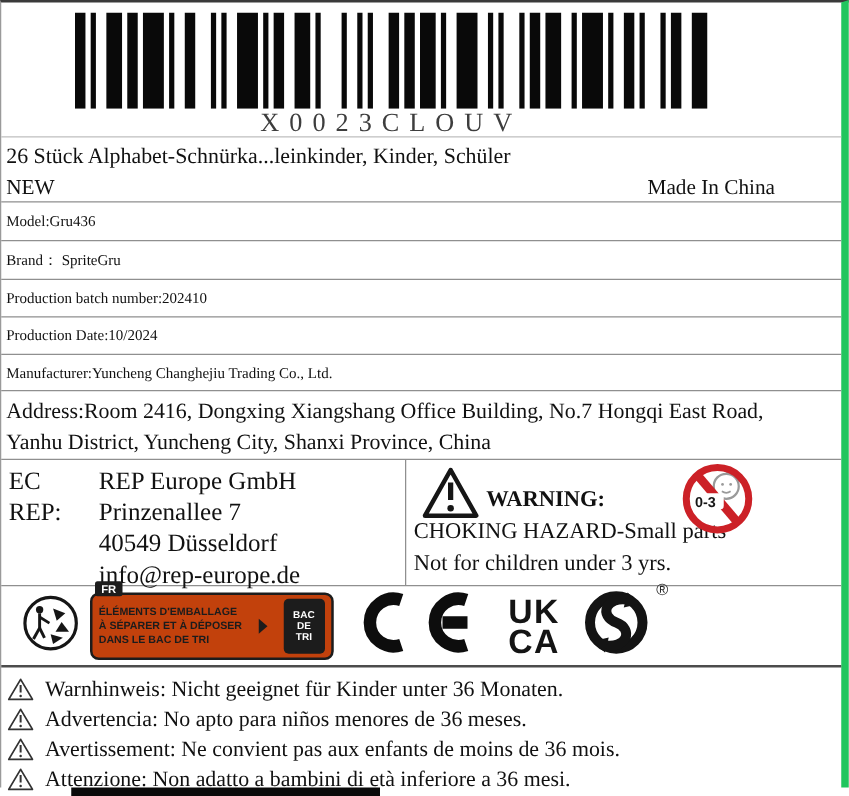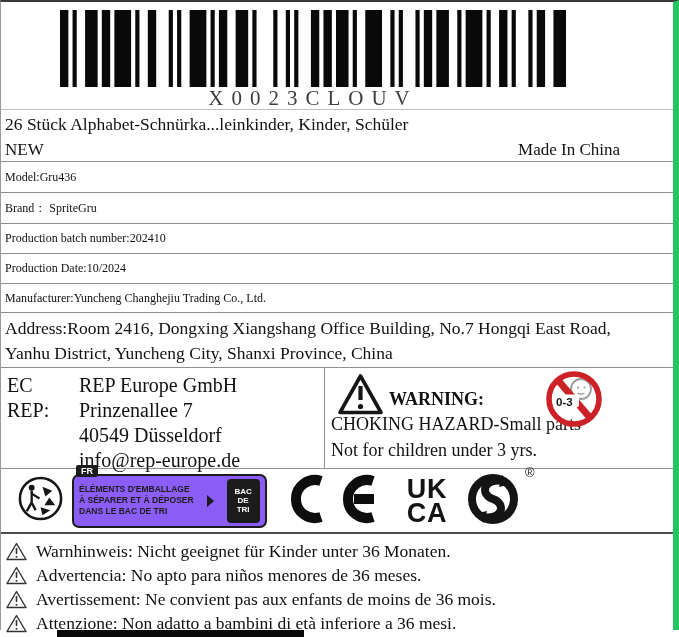--- a/index.html
+++ b/index.html
@@ -47,21 +47,21 @@
   .baby-icon{position:absolute;left:218px;top:2px;}
 
   
   .cert-row{height:65px;display:flex;align-items:center;padding-left:16px;
     border-bottom:2px solid #4c4c4c;}
   .fr-pack{position:relative;margin:0 18px 0 8px;}
   .fr-tab{position:absolute;left:4px;top:-9px;background:#1c1c1c;color:#fff;
     font-family:"Liberation Sans",sans-serif;font-weight:bold;font-size:9px;
     padding:1px 5px;border-radius:2px;}
   .fr-box{display:flex;align-items:center;border:2px solid #1c1c1c;border-radius:7px;
-    padding:3px 5px;gap:13px;background:#8b5cf6;}
+    padding:3px 5px;gap:13px;background:#c2410c;}
   .fr-text{font-family:"Liberation Sans",sans-serif;font-weight:bold;font-size:8.5px;
     line-height:11px;color:#1c1c1c;white-space:nowrap;}
   .fr-chevron{width:0;height:0;border-left:7px solid #1c1c1c;
     border-top:6px solid transparent;border-bottom:6px solid transparent;}
   .fr-bin{background:#1c1c1c;color:#fff;border-radius:4px;width:33px;height:44px;
     display:flex;flex-direction:column;align-items:center;justify-content:center;
     font-family:"Liberation Sans",sans-serif;font-weight:bold;font-size:8px;line-height:9px;}
   .ce-mark{margin-right:20px;}
   .ukca{font-family:"Liberation Sans",sans-serif;font-weight:bold;font-size:27px;
     line-height:24px;letter-spacing:1px;color:#141414;margin-right:18px;text-align:center;}

